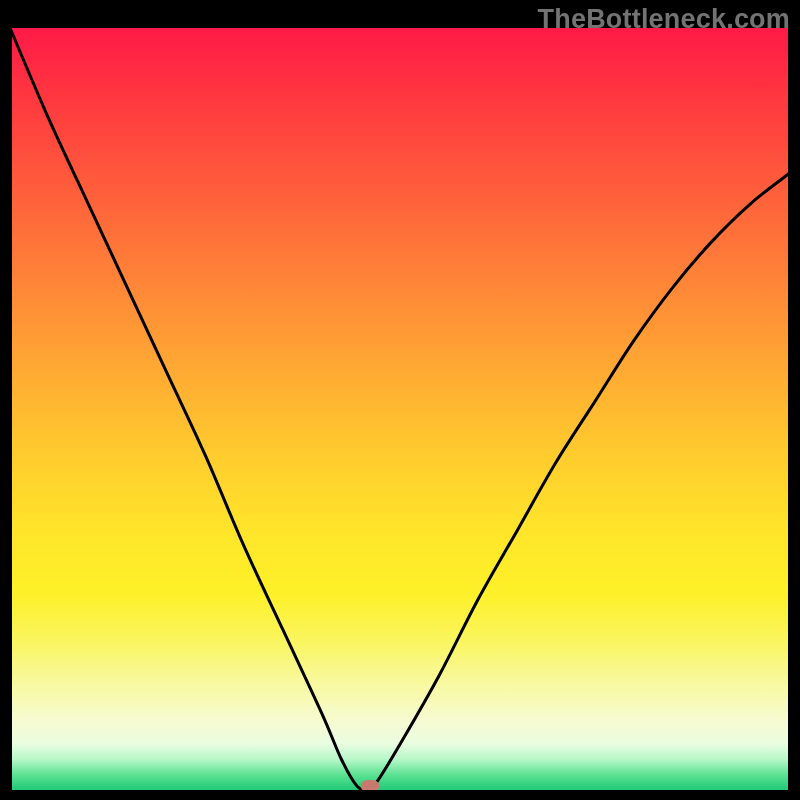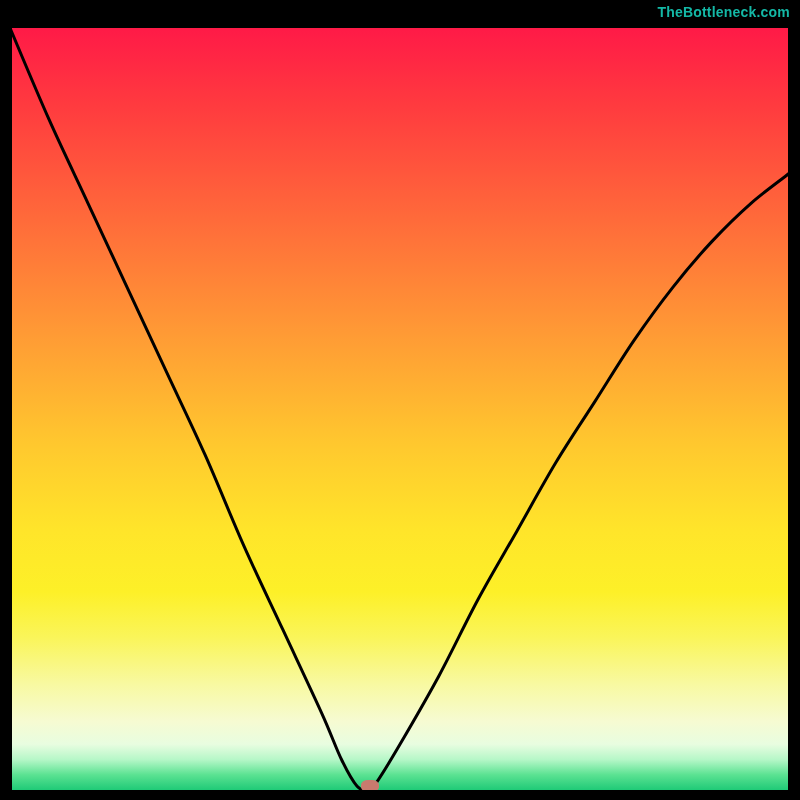--- a/index.html
+++ b/index.html
@@ -14,23 +14,23 @@
   .frame {
     position: relative;
     width: 800px;
     height: 800px;
     background: #000;
   }
   .watermark {
     position: absolute;
     top: 4px;
     right: 10px;
-    font-size: 14px;
+    font-size: 27px;
     font-weight: 600;
-    color: #14b8a6;
+    color: #737373;
     letter-spacing: 0.2px;
     z-index: 5;
     text-align: center;
   }
   .plot {
     position: absolute;
     top: 28px;
     left: 10px;
     width: 780px;
     height: 762px;

